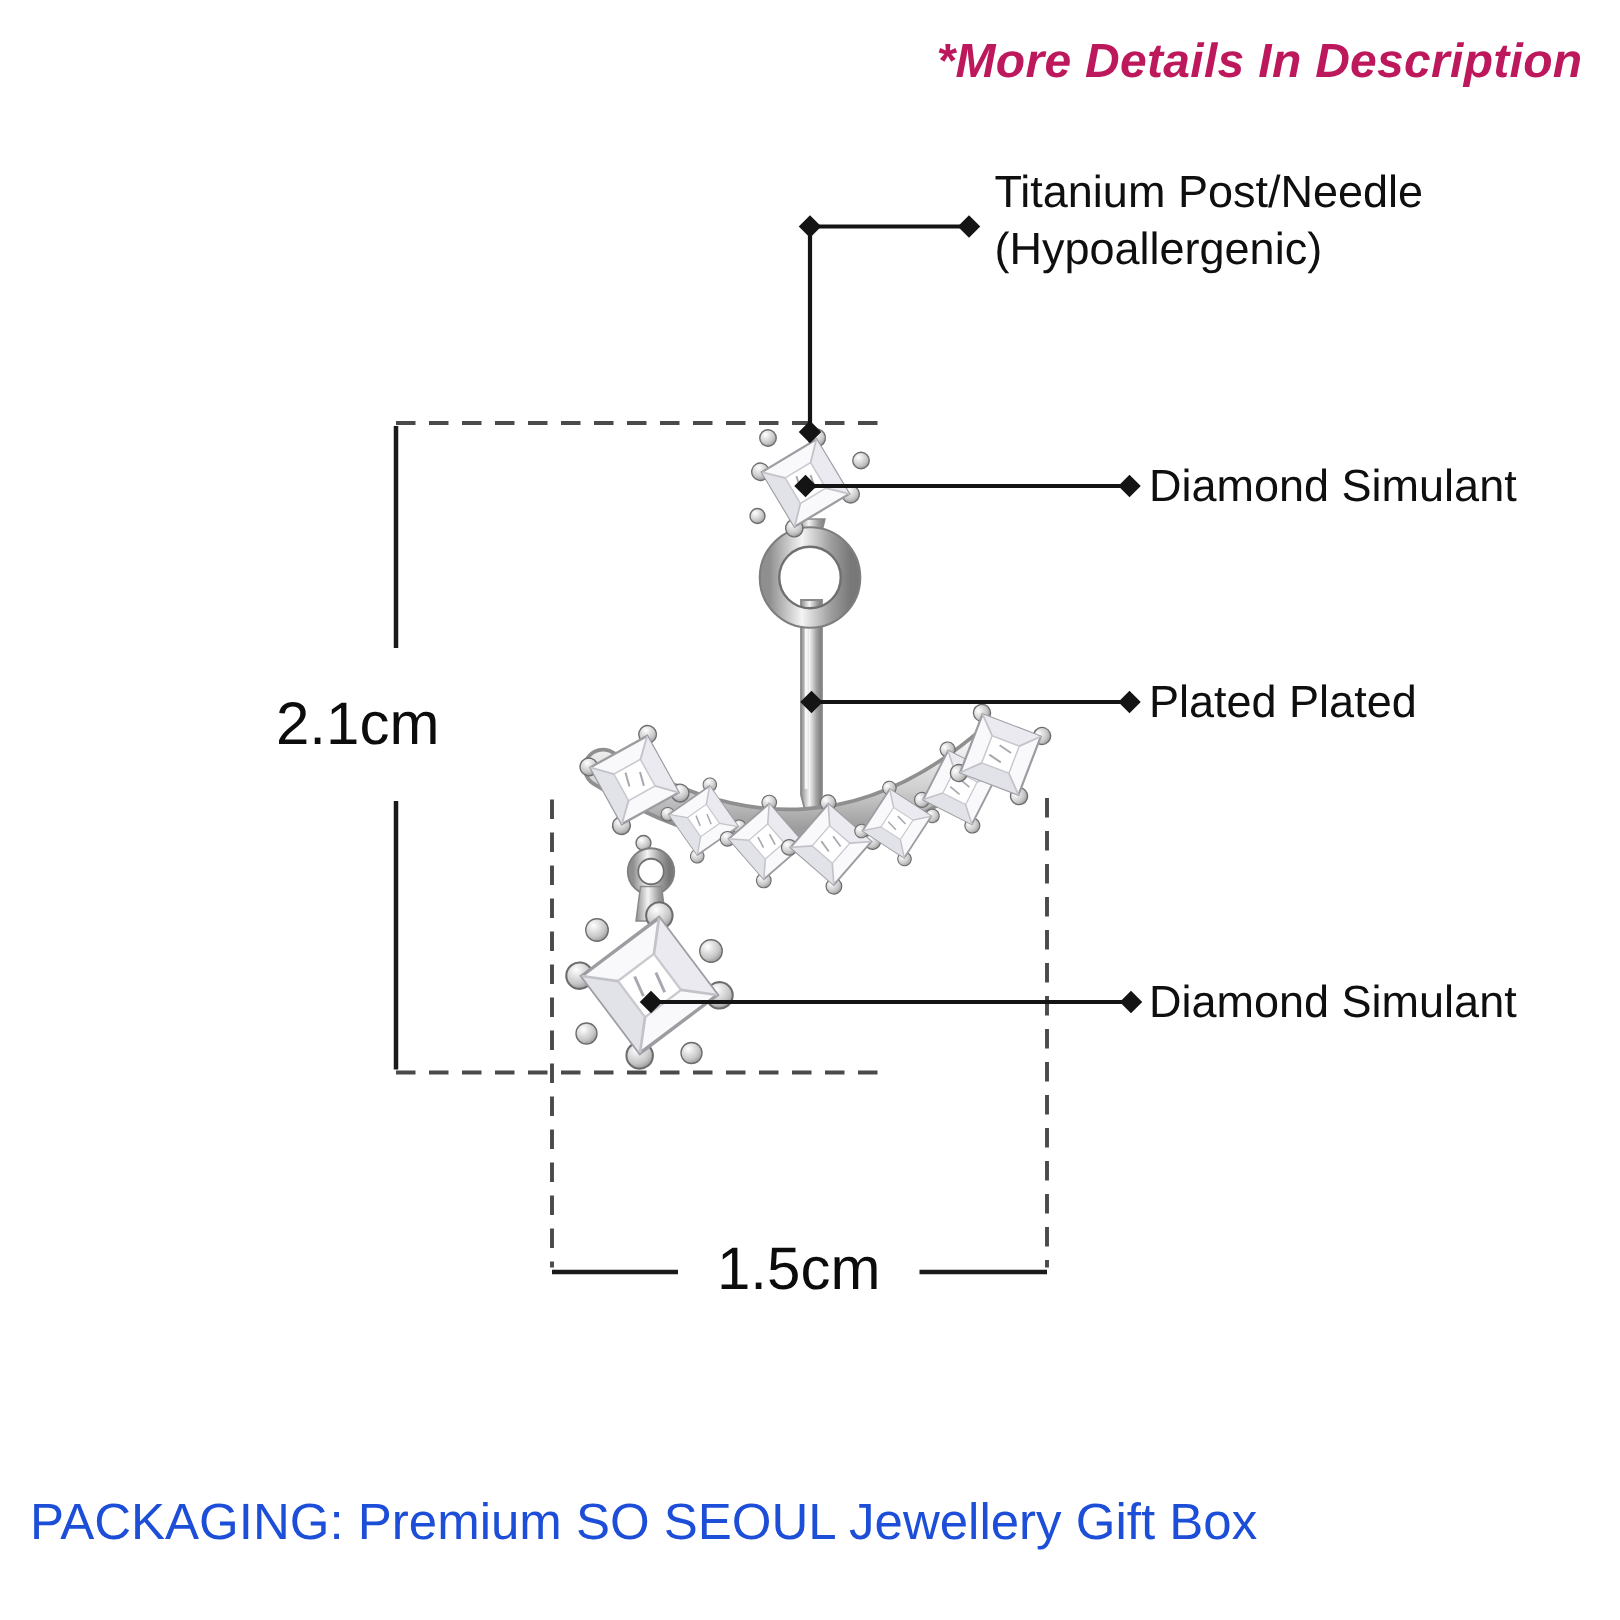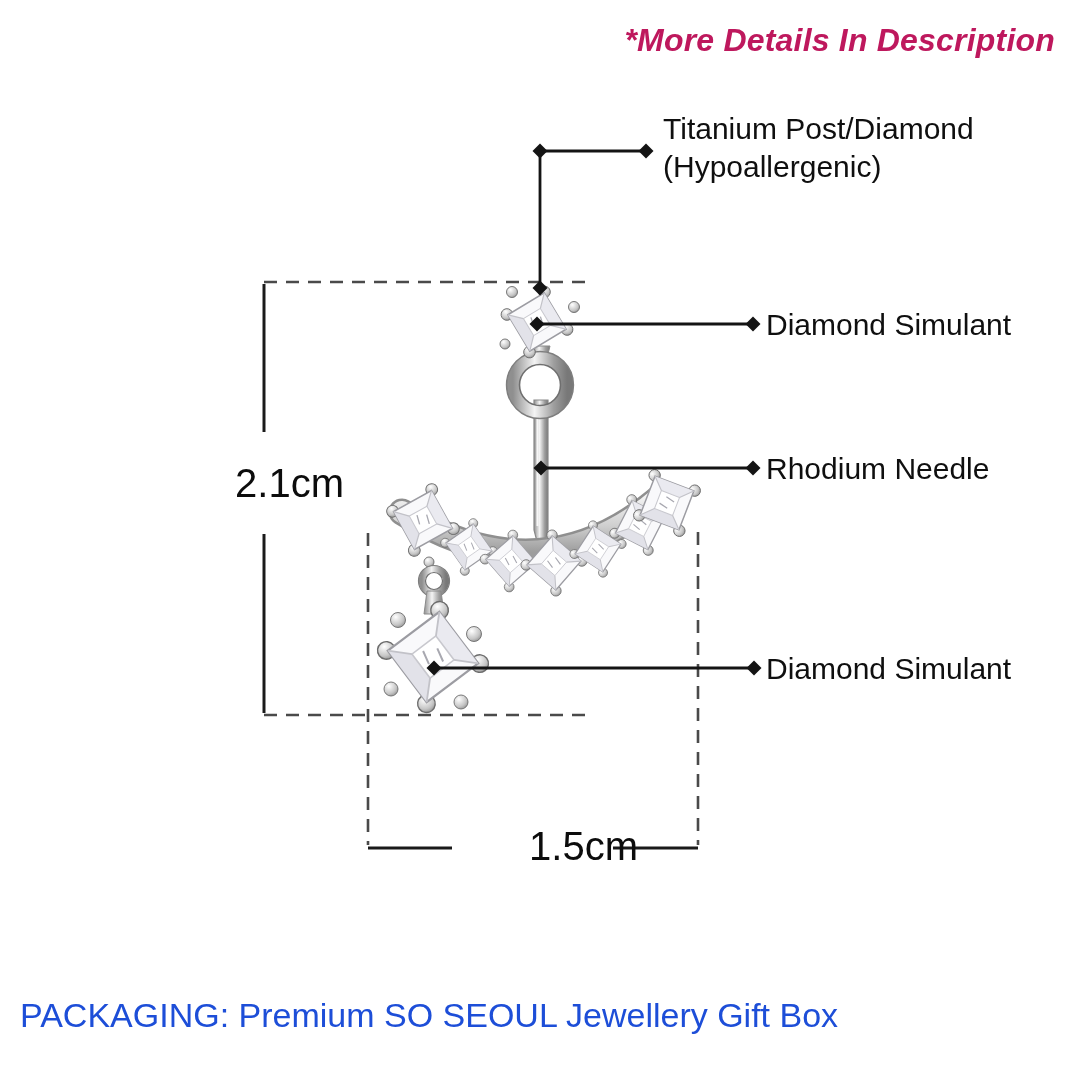--- a/index.html
+++ b/index.html
@@ -11,21 +11,21 @@
   .note{
     position:absolute;top:22px;right:25px;
     font-size:32px;font-weight:700;font-style:italic;color:#be185d;
     letter-spacing:.2px;white-space:nowrap;
   }
   .label{position:absolute;font-size:30px;line-height:38px;color:#0f0f0f;}
   .label-titanium{left:663px;top:110px;width:345px;}
   .label-diamond-top{left:766px;top:306px;white-space:nowrap;}
   .label-rhodium{left:766px;top:450px;white-space:nowrap;}
   .label-diamond-bottom{left:766px;top:650px;white-space:nowrap;}
-  .dim{position:absolute;font-size:40px;color:#0c0c0c;text-align:right;}
+  .dim{position:absolute;font-size:40px;color:#0c0c0c;text-align:left;}
   .dim-height{left:184px;top:461px;width:160px;}
   .dim-width{left:478px;top:824px;width:160px;}
   .packaging{
     position:absolute;left:0;top:996px;width:100%;text-align:left;
     font-size:34px;color:#1d4ed8;white-space:nowrap;padding-left:20px;
   }
 </style>
 </head>
 <body>
 
@@ -144,22 +144,22 @@
       <use href="#dm" transform="translate(753 324)"></use>
       <use href="#dm" transform="translate(541 468)"></use>
       <use href="#dm" transform="translate(753 468)"></use>
       <use href="#dm" transform="translate(434 668)"></use>
       <use href="#dm" transform="translate(754 668)"></use>
     </g>
   </svg>
 
   <div class="note">*More Details In Description</div>
 
-  <div class="label label-titanium">Titanium Post/Diamond (Hypoallergenic)</div>
+  <div class="label label-titanium">Titanium Post/Needle (Hypoallergenic)</div>
   <div class="label label-diamond-top">Diamond Simulant</div>
-  <div class="label label-rhodium">Rhodium Needle</div>
+  <div class="label label-rhodium">Plated Plated</div>
   <div class="label label-diamond-bottom">Diamond Simulant</div>
 
   <div class="dim dim-height">2.1cm</div>
   <div class="dim dim-width">1.5cm</div>
 
   <div class="packaging">PACKAGING: Premium SO SEOUL Jewellery Gift Box</div>
 </div>
 
 </body></html>

